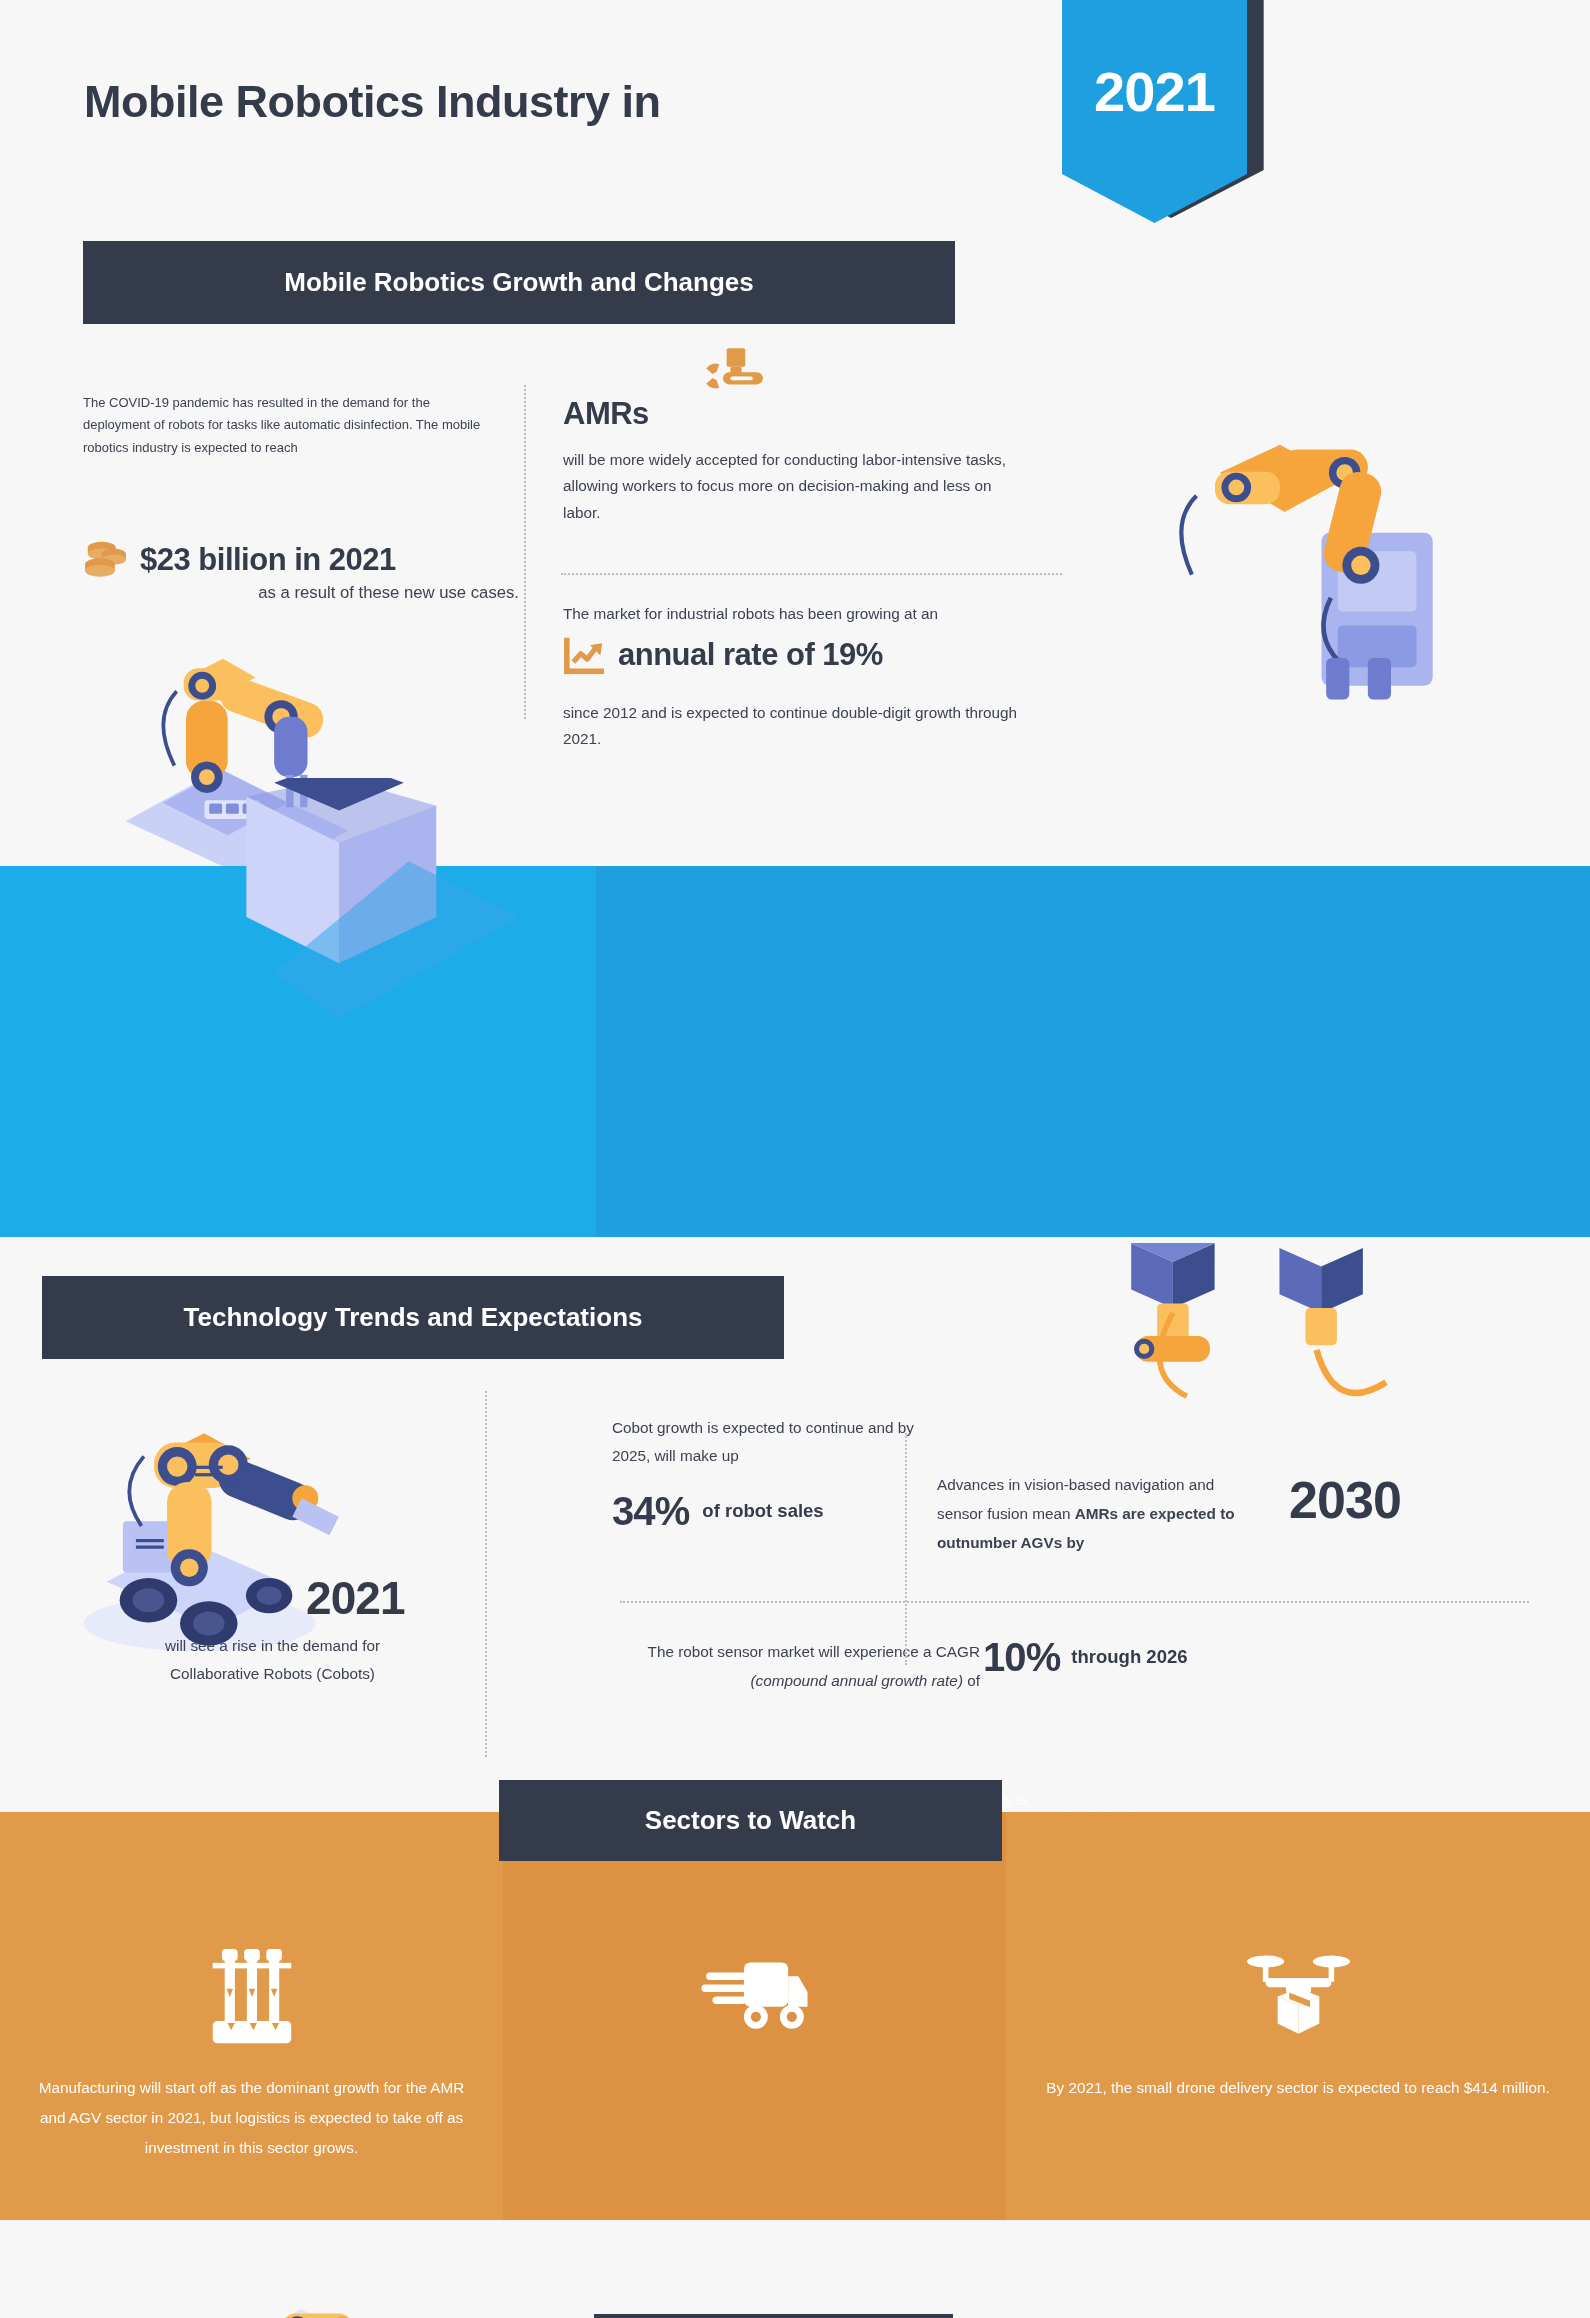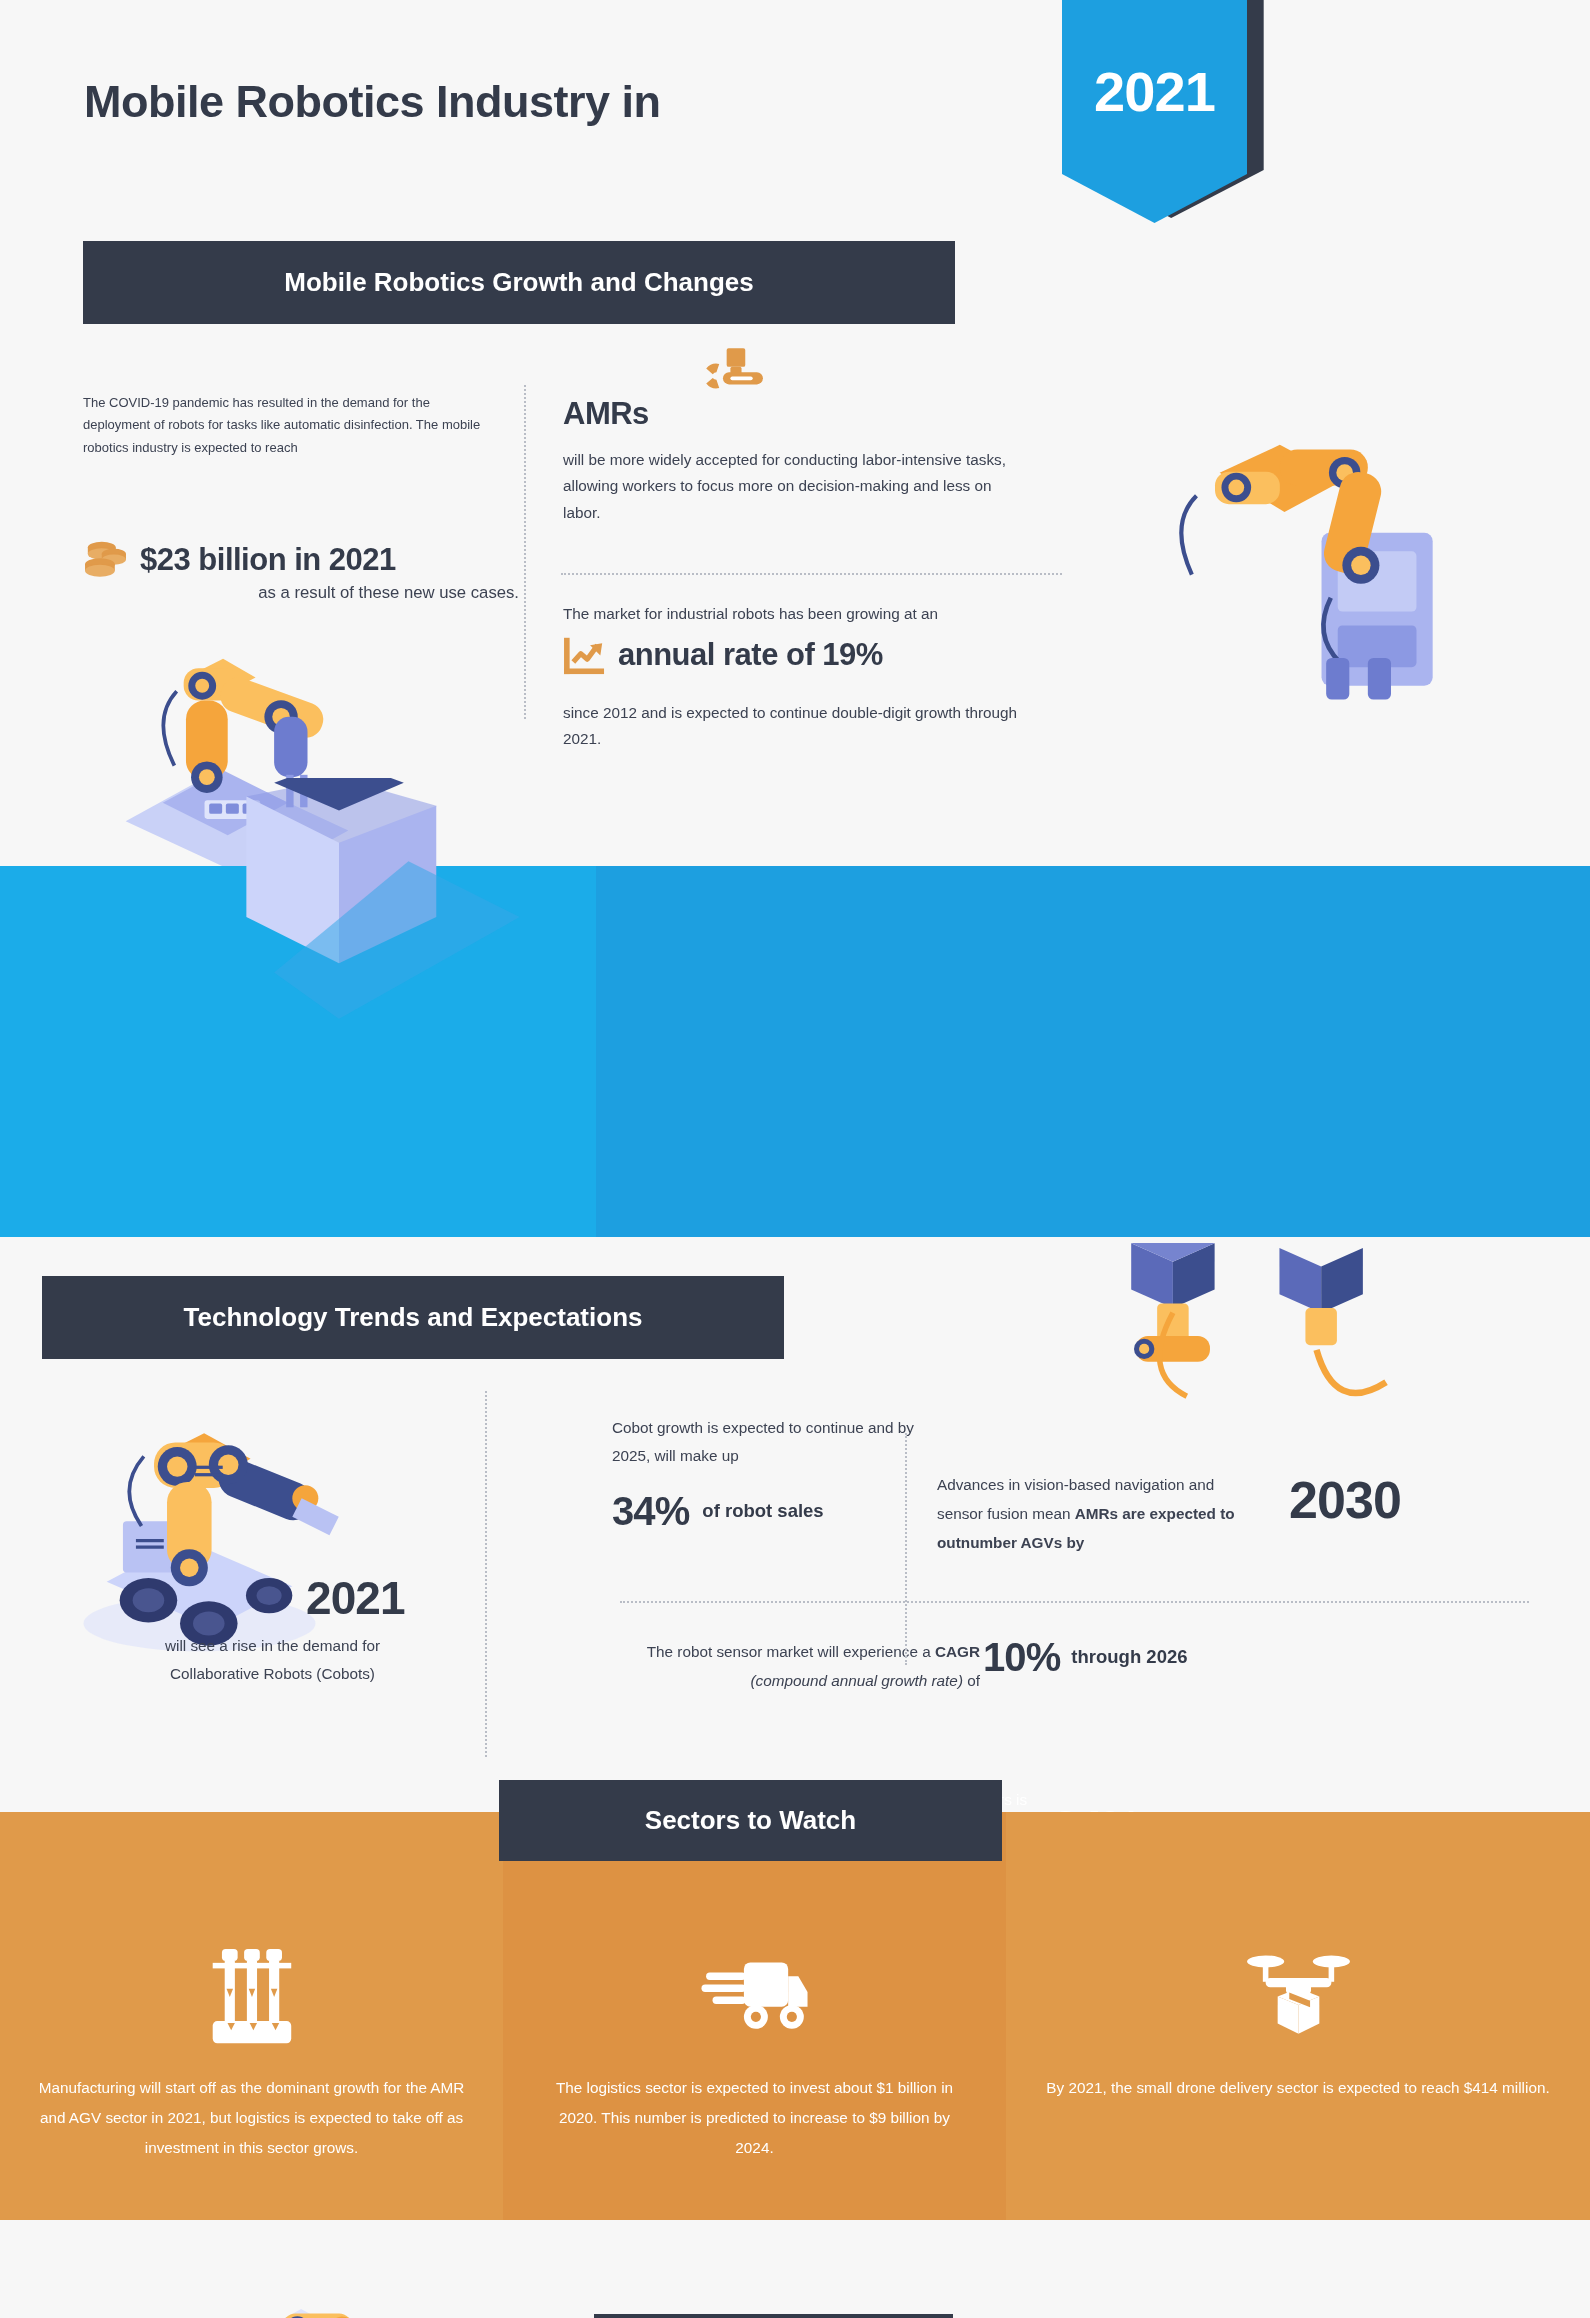--- a/index.html
+++ b/index.html
@@ -153,21 +153,21 @@
   }
   .vision-text b { font-weight: 700; }
   .year-2030 {
     position: absolute; left: 1289px; top: 1470px;
     font-size: 52px; font-weight: 700; color: #343b4a; letter-spacing: -0.9px;
   }
   .sensor-text {
     position: absolute; left: 628px; top: 1637px; width: 352px;
     font-size: 15.3px; color: #3c4252; line-height: 1.9; text-align: right;
   }
-  .sensor-text b { font-weight: 700; }
+  .sensor-text b { font-weight: 400; }
   .sensor-text i { font-style: italic; }
   .sensor-stat { position: absolute; left: 983px; top: 1635px; display: flex; align-items: center; gap: 11px; }
   .sensor-num { font-size: 40px; font-weight: 700; color: #343b4a; letter-spacing: -0.9px; }
   .sensor-label { font-size: 18.5px; font-weight: 700; color: #343b4a; line-height: 1.2; }
 
   
   .sectors { position: absolute; left: 0; top: 1812px; width: 1591px; height: 408px; display: flex; }
   .sec-col { height: 408px; padding: 139px 37px 0 37px; text-align: center; }
   .sec-col.c1 { width: 503px; background: #e09a4a; }
   .sec-col.c2 { width: 503px; background: #dd9243; }
@@ -460,21 +460,20 @@
           <path d="M188 44 h22 l20 34 v32 h-42 z" fill="#fff"></path>
           <rect x="10" y="36" width="86" height="16" rx="8" fill="#fff"></rect>
           <rect x="0" y="62" width="96" height="16" rx="8" fill="#fff"></rect>
           <rect x="24" y="88" width="72" height="16" rx="8" fill="#fff"></rect>
           <circle cx="118" cy="132" r="26" fill="#fff"></circle>
           <circle cx="118" cy="132" r="11" fill="#dd9243"></circle>
           <circle cx="196" cy="132" r="26" fill="#fff"></circle>
           <circle cx="196" cy="132" r="11" fill="#dd9243"></circle>
         </svg>
       </div>
-      <div class="sec-text">The logistics sector is expected to invest about $1 billion in 2020. This number is predicted to increase to $9 billion by 2024.</div>
     </div>
 
     <div class="sec-col c3">
       <div class="sec-icon">
         <svg viewBox="0 0 230 190" style="width:107px;height:88px;">
           <ellipse cx="44" cy="16" rx="40" ry="13" fill="#fff"></ellipse>
           <ellipse cx="186" cy="16" rx="40" ry="13" fill="#fff"></ellipse>
           <rect x="38" y="18" width="12" height="42" fill="#fff"></rect>
           <rect x="180" y="18" width="12" height="42" fill="#fff"></rect>
           <rect x="44" y="52" width="142" height="20" rx="10" fill="#fff"></rect>

